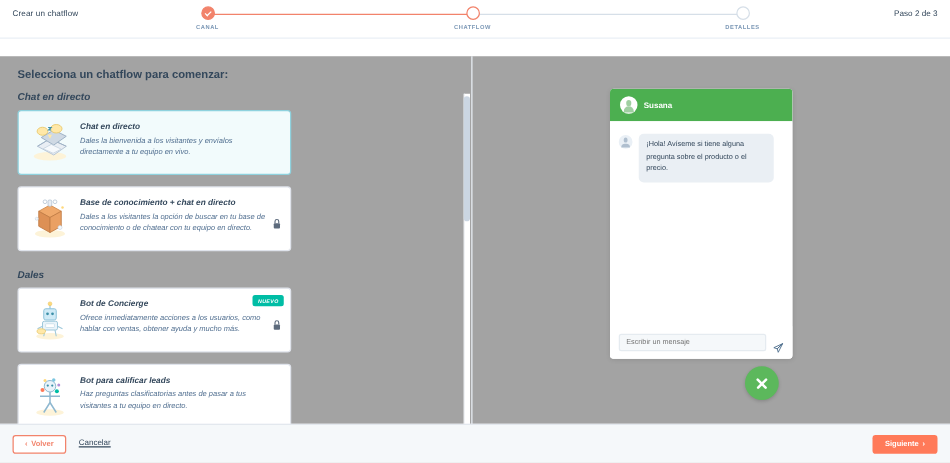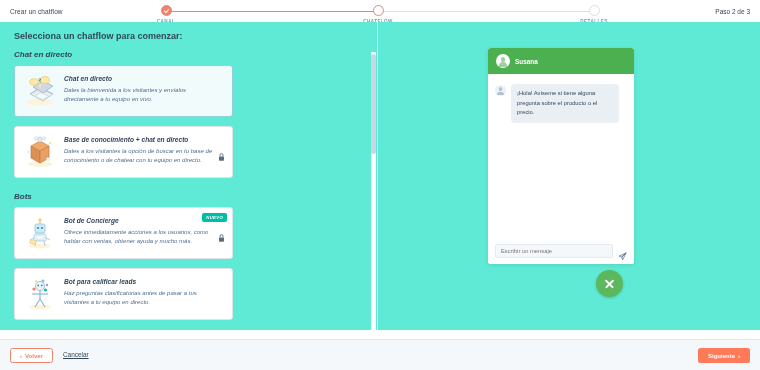--- a/index.html
+++ b/index.html
@@ -55,23 +55,23 @@
     border-left: 1.1px solid #fff; border-bottom: 1.1px solid #fff;
     transform: rotate(-45deg);
   }
   .step-label {
     margin-top: 3px; font-size: 4.6px; letter-spacing: .45px;
     color: #7c98b6; text-transform: uppercase; font-weight: 600;
   }
 
   
   .main {
-    position: absolute; left: 0; top: 22px;
+    position: absolute; left: 0; top: 45px;
     width: 760px; height: 308px;
-    background: #5eead4;
+    background: #a3a3a3;
   }
 
   
   .left-col {
     position: absolute; left: 0; top: 0;
     width: 380px; height: 308px;
     padding: 0;
   }
   .section-title {
     position: absolute; left: 14px; top: 9px;
@@ -326,21 +326,21 @@
             <div class="card-desc">Dales a los visitantes la opción de buscar en tu base de conocimiento o de chatear con tu equipo en directo.</div>
           </div>
           <span class="lock-icon">
             <svg viewBox="0 0 7 9" width="7" height="9">
               <path d="M2 4 V2.6 a1.5 1.5 0 0 1 3 0 V4" fill="none" stroke="#5d6b7d" stroke-width=".9"></path>
               <rect x="1" y="4" width="5" height="4.3" rx=".8" fill="#5d6b7d"></rect>
             </svg>
           </span>
         </div>
 
-        <div class="group-head" style="margin-top:14px">Bots</div>
+        <div class="group-head" style="margin-top:14px">Dales</div>
 
         <div class="card">
           <div class="card-icon">
             <svg viewBox="0 0 34 34" width="34" height="34">
               <ellipse cx="17" cy="30" rx="11" ry="2.6" fill="#fdf3d8"></ellipse>
               <rect x="12" y="8" width="10" height="9" rx="1.6" fill="#cfeaf6" stroke="#8fc3da" stroke-width=".8"></rect>
               <circle cx="15" cy="12" r="1.1" fill="#3c8fa8"></circle>
               <circle cx="19" cy="12" r="1.1" fill="#3c8fa8"></circle>
               <path d="M17 5 v3" stroke="#8fc3da" stroke-width=".9"></path>
               <circle cx="17" cy="4" r="1.5" fill="#ffd87a" stroke="#e8c86a" stroke-width=".5"></circle>

